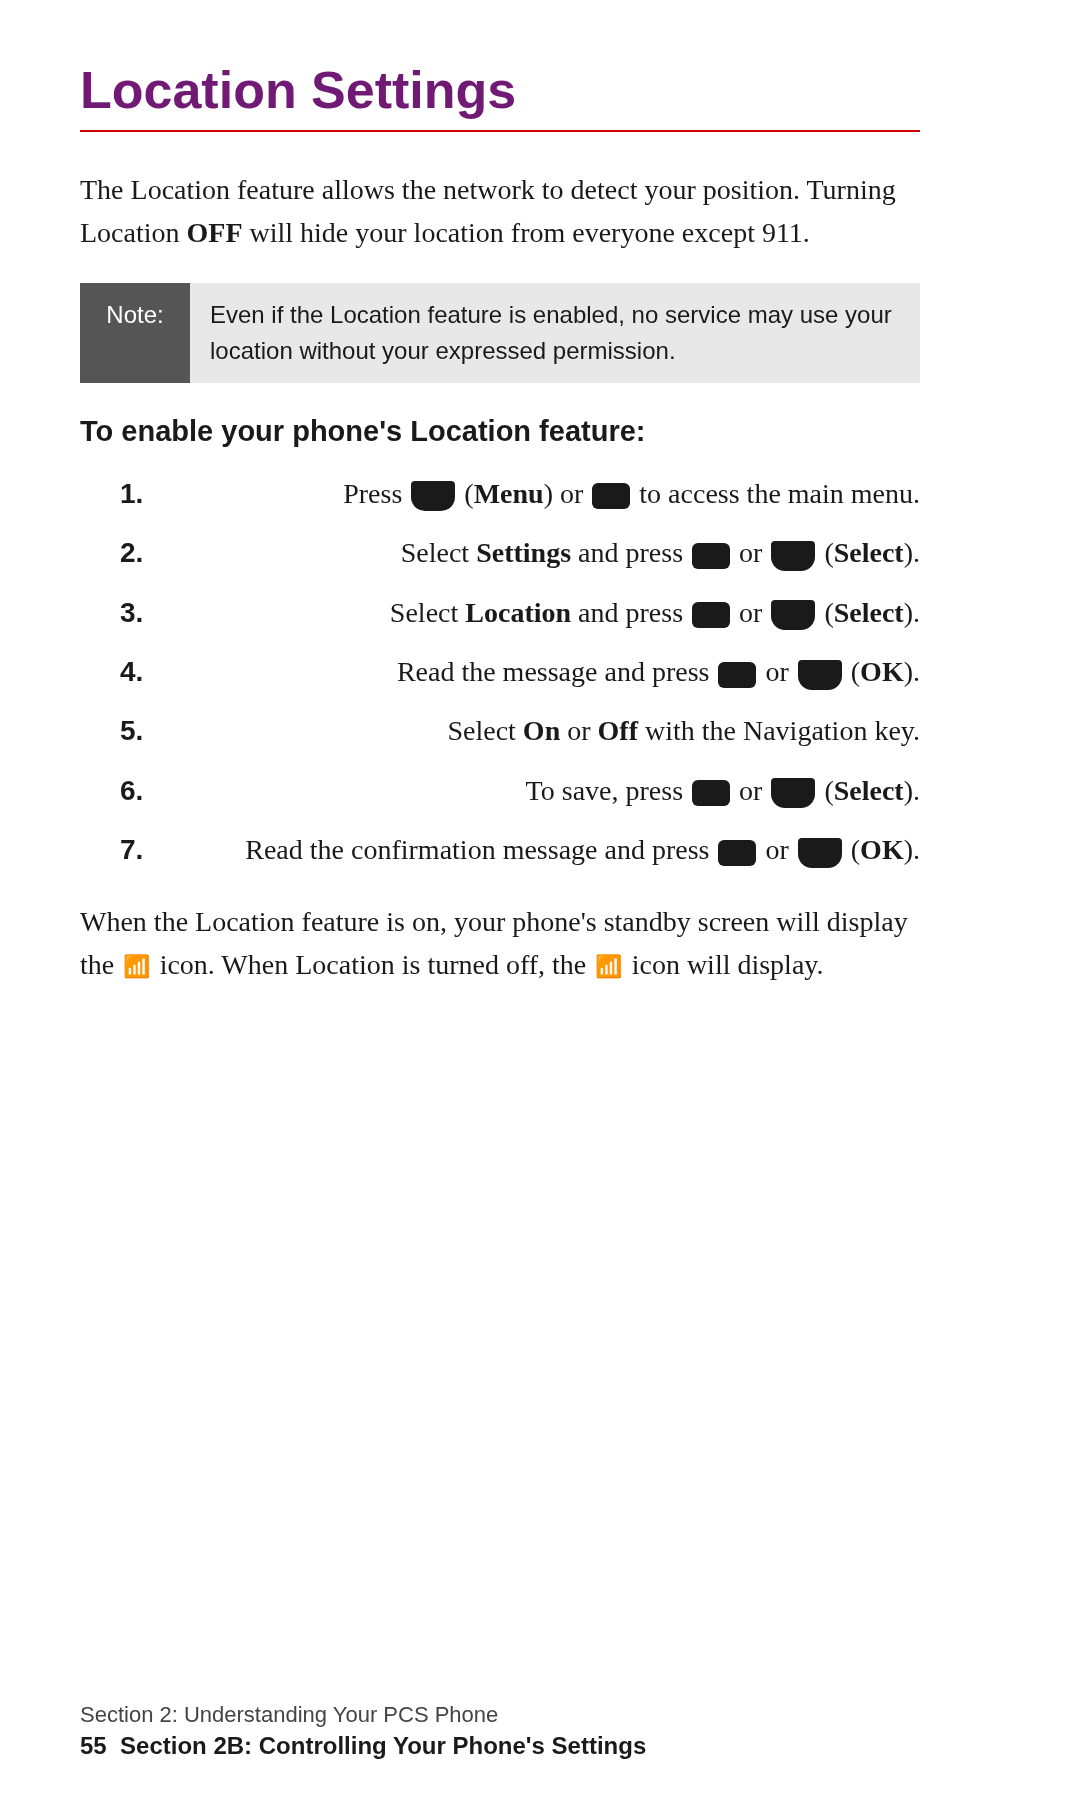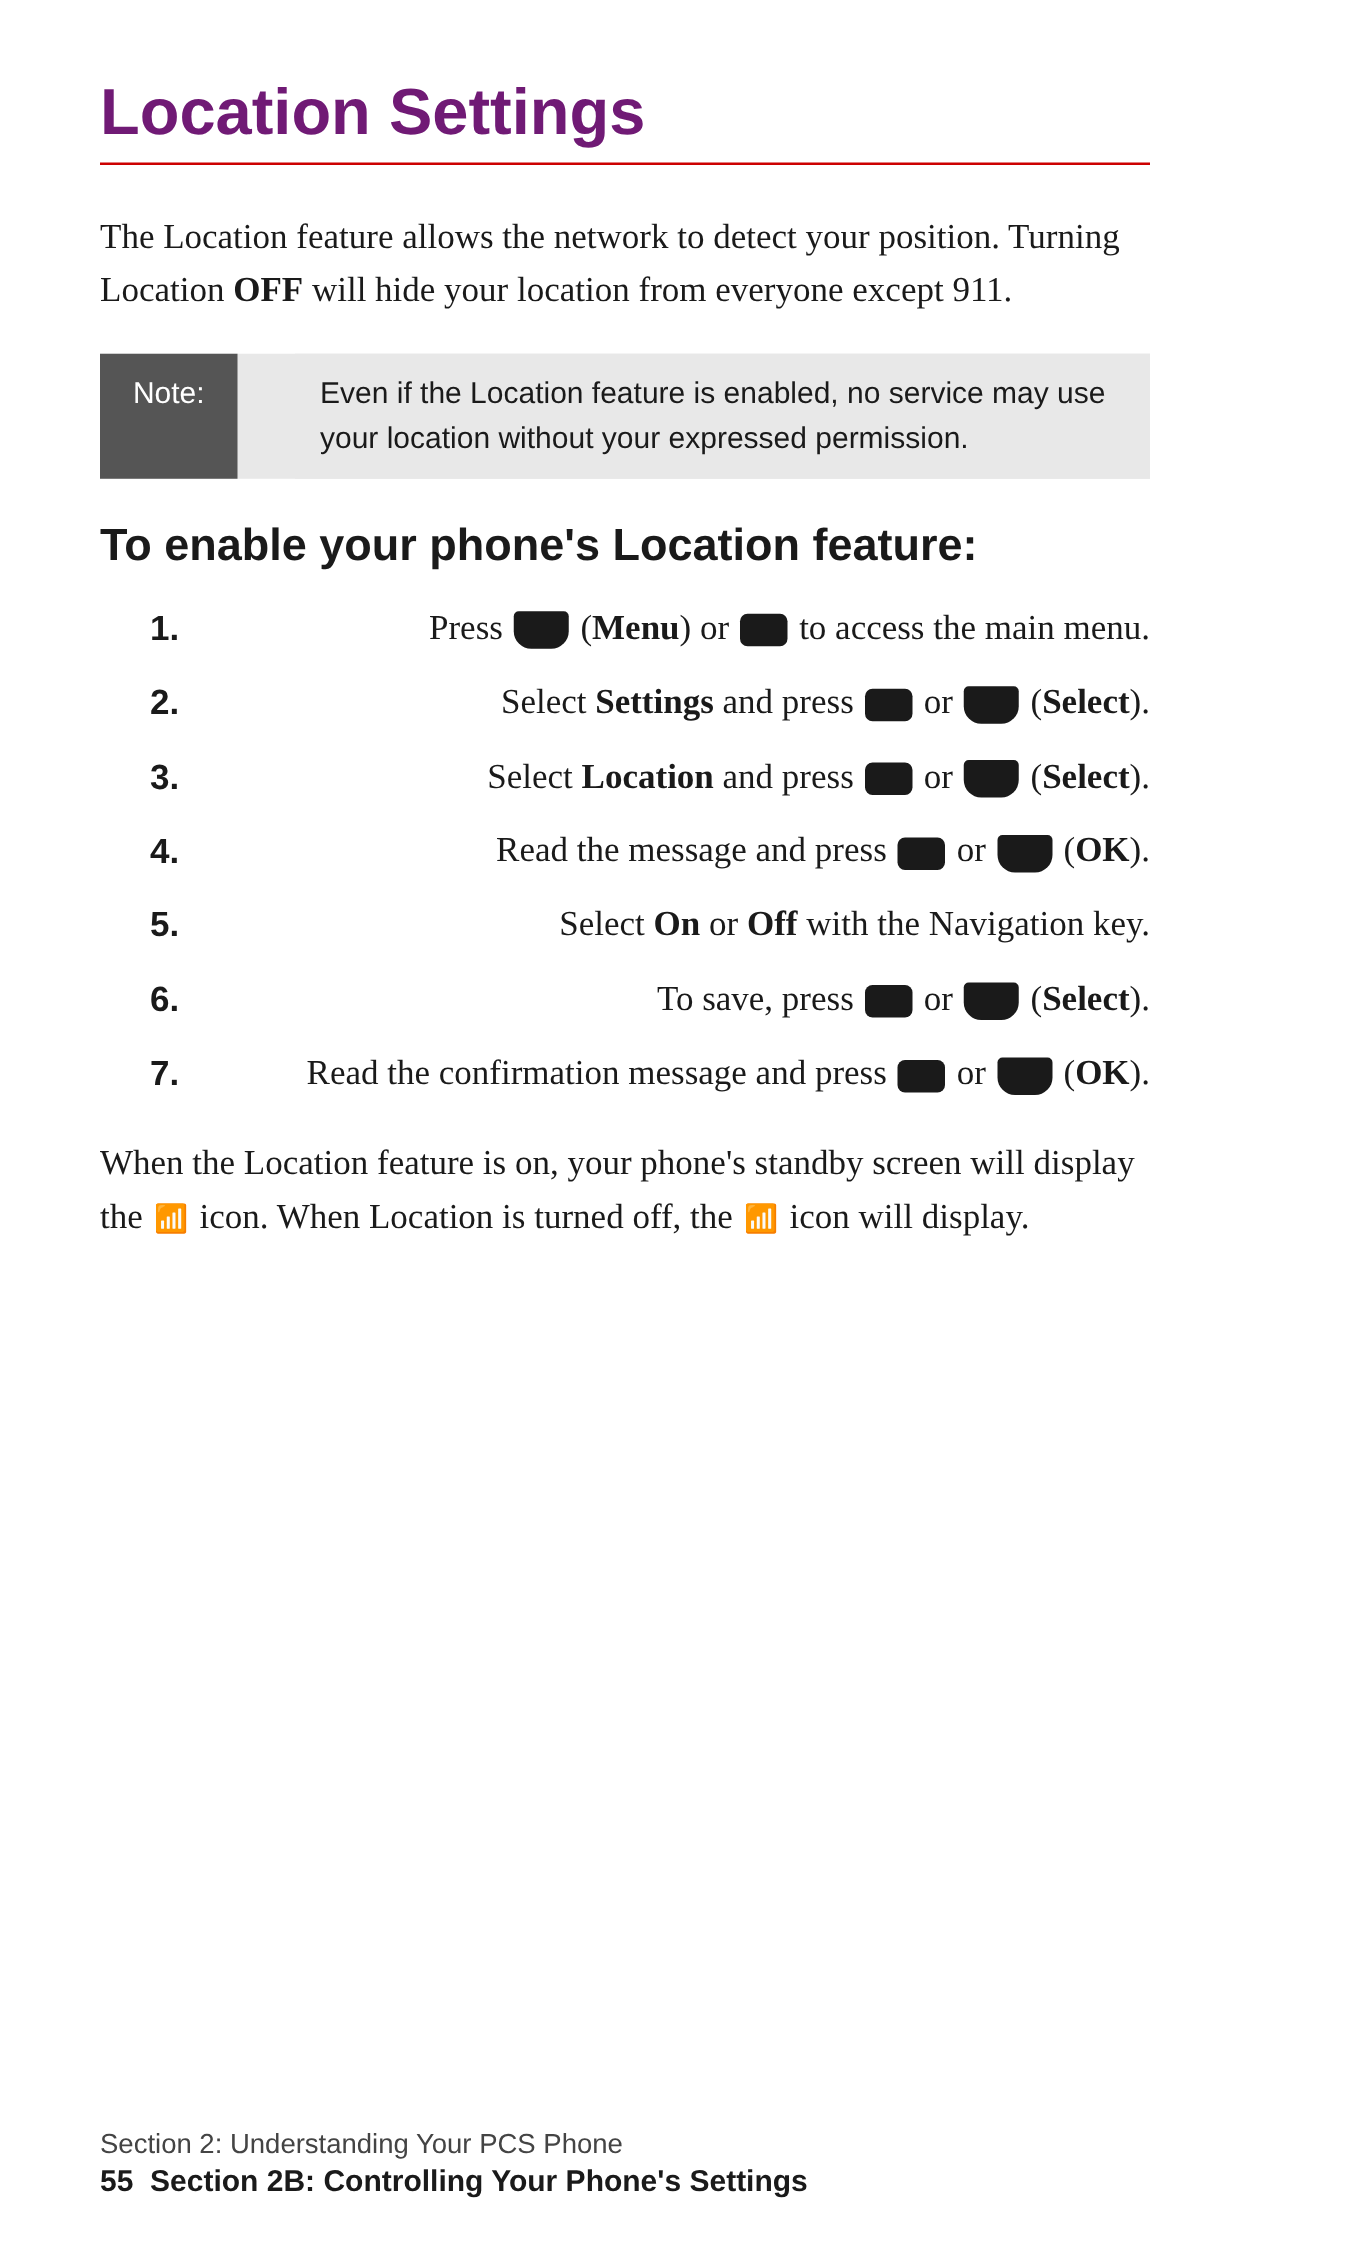--- a/index.html
+++ b/index.html
@@ -67,26 +67,25 @@
     }
 
     .note-text {
       font-family: Arial, Helvetica, sans-serif;
       font-size: 24px;
       line-height: 1.5;
       padding: 14px 20px;
       color: #1a1a1a;
       background: #e8e8e8;
       flex: 1;
-      margin-left: 46px;
     }
 
     .section-heading {
       font-family: Arial, Helvetica, sans-serif;
-      font-size: 36px;
+      font-size: 29px;
       font-weight: bold;
       margin-bottom: 24px;
       color: #1a1a1a;
     }
 
     .steps-list {
       list-style: none;
       margin-left: 40px;
       margin-bottom: 28px;
     }

